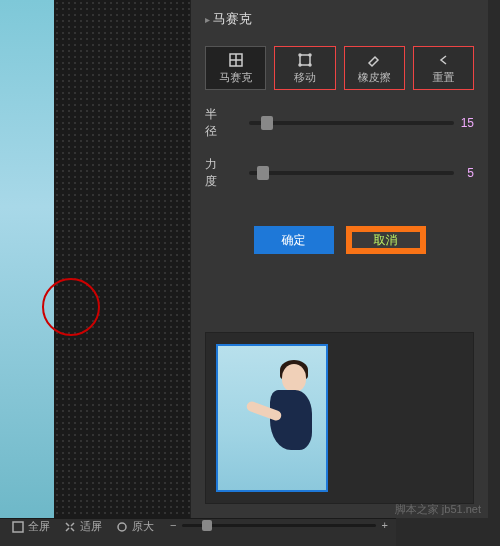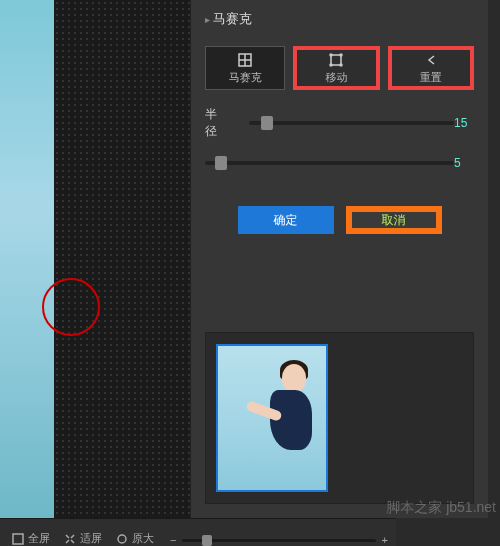--- a/index.html
+++ b/index.html
@@ -4,46 +4,46 @@
 <style>
 *{box-sizing:border-box;margin:0;padding:0;font-family:"Microsoft YaHei",sans-serif}
 body{background:#2a2a2a;width:500px;height:546px;overflow:hidden;color:#ccc;font-size:12px}
 .canvas-area{position:absolute;left:0;top:0;width:190px;height:518px;background:#1a1a1a;background-image:radial-gradient(circle,#333 1px,transparent 1px);background-size:6px 6px}
 .canvas-strip{position:absolute;left:0;top:0;width:54px;height:518px;background:linear-gradient(180deg,#7ec8d8 0%,#a8d8e8 40%,#6eb8c8 100%)}
 .brush-circle{position:absolute;left:42px;top:278px;width:58px;height:58px;border:2px solid #cc0000;border-radius:50%}
 .panel{position:absolute;left:190px;top:0;right:12px;height:518px;background:#363636;border-left:1px solid #222}
 .panel-title{padding:10px 14px;color:#ddd;font-size:13px}
 .panel-title::before{content:"▸ ";color:#888;font-size:10px}
 .tool-row{display:flex;gap:8px;padding:8px 14px}
-.tool{flex:1;height:44px;background:#2e2e2e;border:4px solid #ef4444;display:flex;flex-direction:column;align-items:center;justify-content:center;gap:2px;font-size:11px;color:#bbb;cursor:pointer}
+.tool{flex:1;height:44px;background:#2e2e2e;border:1px solid #ef4444;display:flex;flex-direction:column;align-items:center;justify-content:center;gap:2px;font-size:11px;color:#bbb;cursor:pointer}
 .tool.active{background:#222;border:1px solid #555}
 .tool svg{width:16px;height:16px;fill:none;stroke:#ccc;stroke-width:1.5}
 .slider-row{display:flex;align-items:center;padding:8px 14px;}
 .slider-lab{width:44px;letter-spacing:12px;color:#ccc}
 .slider-track{flex:1;height:4px;background:#222;border-radius:2px;position:relative}
 .slider-thumb{position:absolute;top:-5px;width:12px;height:14px;background:#888;border-radius:2px}
-.slider-val{width:20px;color:#5eead4}
+.slider-val{width:20px;text-align:right;color:#f0abfc}
 .btn-row{display:flex;gap:12px;justify-content:center;padding:28px 14px 14px}
-.btn{width:96px;height:28px;display:flex;align-items:center;justify-content:center;font-size:12px;cursor:pointer}
+.btn{width:80px;height:28px;display:flex;align-items:center;justify-content:center;font-size:12px;cursor:pointer}
 .btn-primary{background:#1e78d8;color:#fff}
 .btn-default{background:#3a3a3a;color:#bef264;border:6px solid #f97316}
 .thumb-area{position:absolute;left:14px;right:14px;bottom:14px;height:172px;background:#2a2a2a;border:1px solid #222;display:flex;align-items:center;justify-content:flex-start;padding:10px}
 .thumb{width:112px;height:148px;border:2px solid #1e78d8;background:linear-gradient(180deg,#b8e0ec 0%,#a0d4e4 60%,#8cc8dc 100%);position:relative;overflow:hidden}
 .thumb .fig{position:absolute;right:14px;top:18px;width:60px;height:120px}
 .thumb .head{position:absolute;top:0;right:6px;width:24px;height:28px;background:#f0d0b8;border-radius:50% 50% 45% 45%}
 .thumb .hair{position:absolute;top:-4px;right:4px;width:28px;height:20px;background:#2a1a12;border-radius:50% 50% 20% 20%}
 .thumb .body{position:absolute;top:26px;right:0;width:42px;height:60px;background:#1a2a4a;border-radius:20% 40% 30% 50%}
 .thumb .arm{position:absolute;top:42px;right:30px;width:36px;height:10px;background:#f0d0b8;border-radius:5px;transform:rotate(20deg)}
-.statusbar{position:absolute;left:0;bottom:0;width:396px;height:28px;background:#2e2e2e;border-top:1px solid #1a1a1a;display:flex;align-items:flex-end;padding:0 8px;gap:6px;font-size:11px;color:#aaa}
+.statusbar{position:absolute;left:0;bottom:0;width:396px;height:28px;background:#2e2e2e;border-top:1px solid #1a1a1a;display:flex;align-items:flex-start;padding:0 8px;gap:6px;font-size:11px;color:#aaa}
 .sb-item{display:flex;align-items:center;gap:4px;cursor:pointer;padding:0 4px}
 .sb-item svg{width:12px;height:12px;fill:none;stroke:#aaa;stroke-width:1.5}
 .zoom{flex:1;display:flex;align-items:center;gap:6px;margin-left:6px}
 .zoom-track{flex:1;height:3px;background:#1a1a1a;position:relative;border-radius:2px}
 .zoom-thumb{position:absolute;top:-4px;width:10px;height:11px;background:#888;border-radius:2px}
-.watermark{position:absolute;right:4px;bottom:30px;color:rgba(200,200,200,.35);font-size:14px;text-align:right;line-height:1.3;pointer-events:none}
+.watermark{position:absolute;right:19px;bottom:30px;color:rgba(200,200,200,.35);font-size:11px;text-align:right;line-height:1.3;pointer-events:none}
 </style>
 </head>
 <body>
 
 <div class="canvas-area">
   <div class="canvas-strip"></div>
   <div class="brush-circle"></div>
 </div>
 
 <div class="panel">
@@ -63,35 +63,42 @@
           <rect x="3" y="3" width="10" height="10"></rect>
           <circle cx="3" cy="3" r="1"></circle>
           <circle cx="13" cy="3" r="1"></circle>
           <circle cx="3" cy="13" r="1"></circle>
           <circle cx="13" cy="13" r="1"></circle>
         </svg>
       <span>移动</span>
     </div>
     <div class="tool">
       <svg viewBox="0 0 16 16">
+          <path d="M3 11 L9 5 L12 8 L6 14 Z"></path>
+        </svg>
+      <span>橡皮擦</span>
+    </div>
+    <div class="tool">
+      <svg viewBox="0 0 16 16">
           <path d="M11 4 L6 8 L11 12"></path>
         </svg>
       <span>重置</span>
     </div>
   </div>
 
   <div class="slider-row">
     <span class="slider-lab">半径</span>
     <div class="slider-track">
       <div class="slider-thumb" style="left:6%"></div>
     </div>
     <span class="slider-val">15</span>
   </div>
 
   <div class="slider-row">
+    <span class="slider-lab">力度</span>
     <div class="slider-track">
       <div class="slider-thumb" style="left:4%"></div>
     </div>
     <span class="slider-val">5</span>
   </div>
 
   <div class="btn-row">
     <div class="btn btn-primary">确定</div>
     <div class="btn btn-default">取消</div>
   </div>

